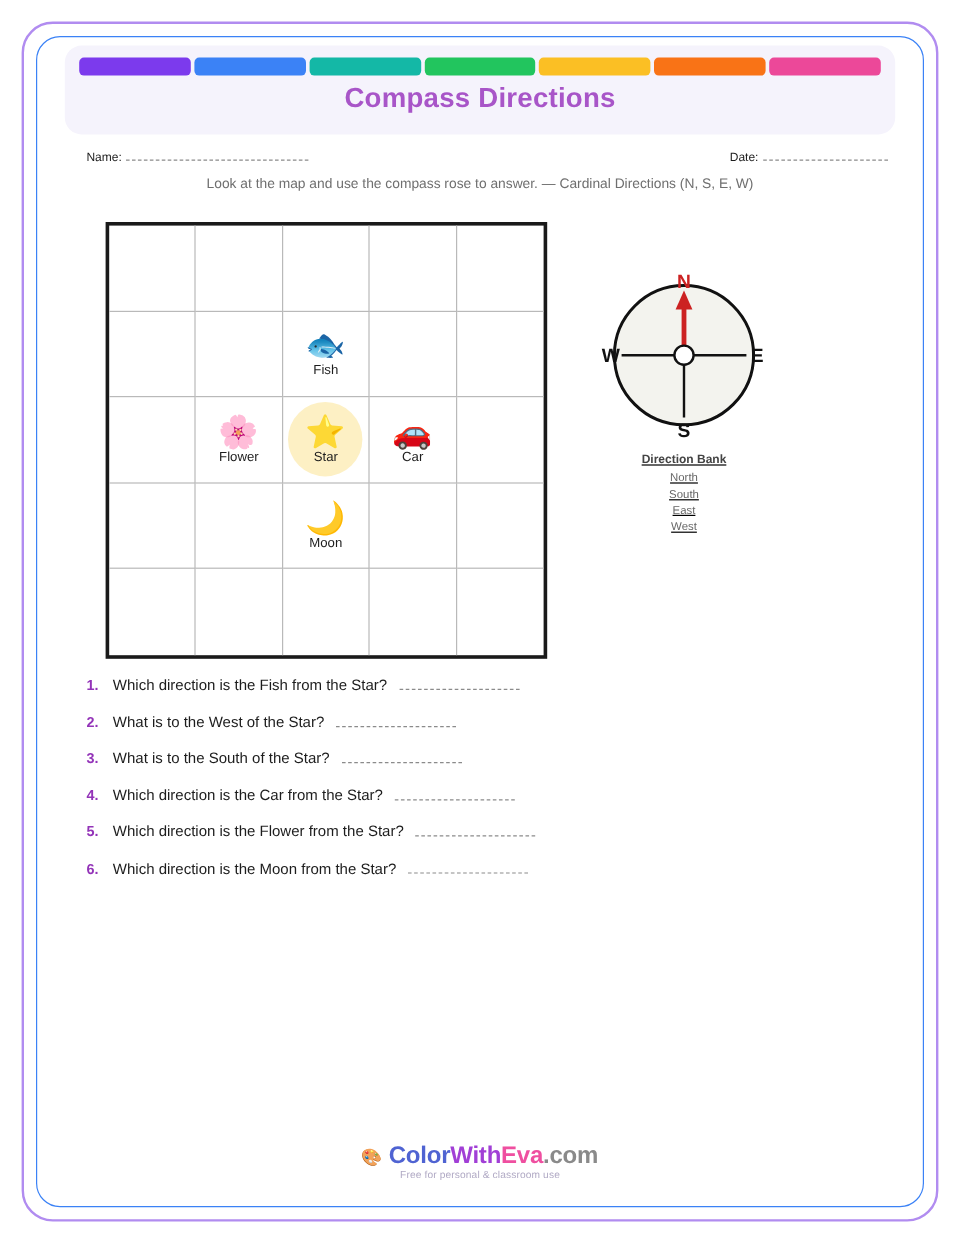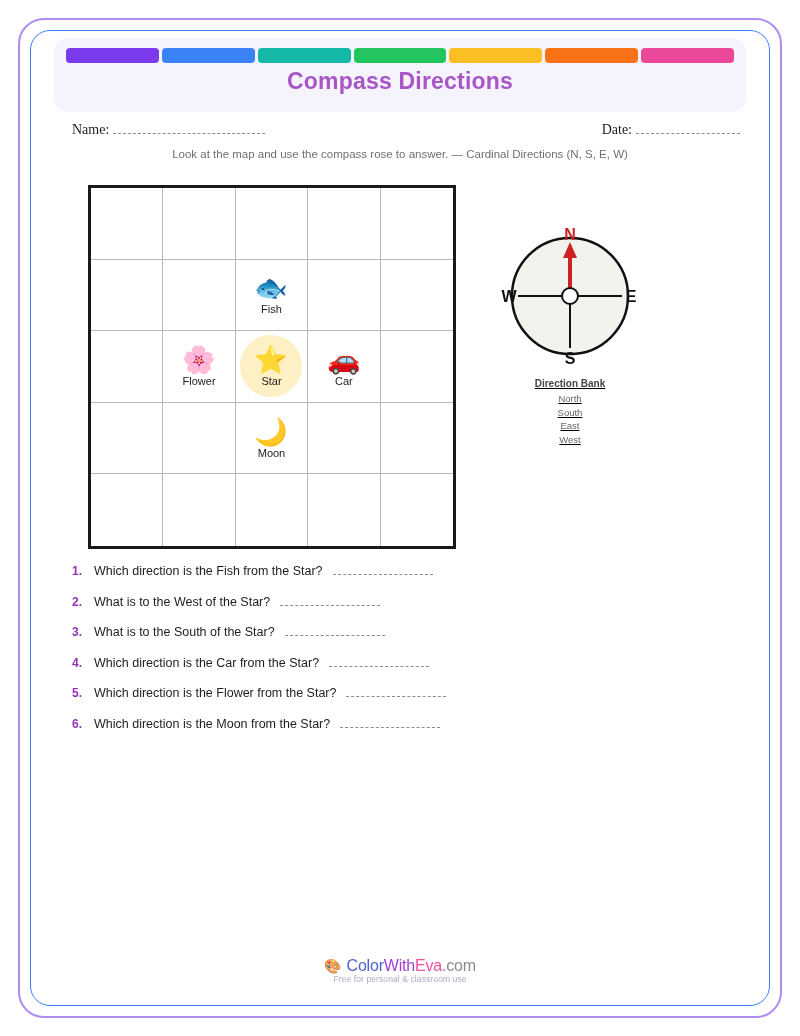--- a/index.html
+++ b/index.html
@@ -86,24 +86,23 @@
   
   .namedate {
     position: absolute;
     left: 24px;
     top: 92px;
     width: 692px;
     height: 22px;
   }
   .field {
     position: absolute;
-    font-size: 14px;
+    font-size: 10px;
     color: #1d1d1d;
     white-space: nowrap;
-    font-family: Liberation Serif, serif;
   }
   .field.name-field { left: 18px; top: 0; }
   .field.date-field { right: 6px; top: 0; }
   .blank-line {
     display: inline-block;
     border-bottom: 1px dashed #8b8b8b;
     height: 11px;
     vertical-align: baseline;
     margin-left: 4px;
   }
@@ -242,21 +241,21 @@
     width: 740px;
     text-align: center;
   }
   .footer-line {
     display: inline-flex;
     align-items: center;
     justify-content: center;
     gap: 5px;
   }
   .footer-emoji { font-size: 14px; line-height: 14px; }
-  .brand { font-size: 16px; font-weight: normal; letter-spacing: -0.2px; }
+  .brand { font-size: 20px; font-weight: bold; letter-spacing: -0.2px; }
   .brand .b-color { color: #4f63d2; }
   .brand .b-with  { color: #a13fd6; }
   .brand .b-eva   { color: #ef4fa0; }
   .brand .b-com   { color: #8a8a8a; }
   .footer-tag {
     font-size: 8.5px;
     color: #b0a9c4;
     margin-top: -1px;
     letter-spacing: 0.1px;
     text-align: center;

